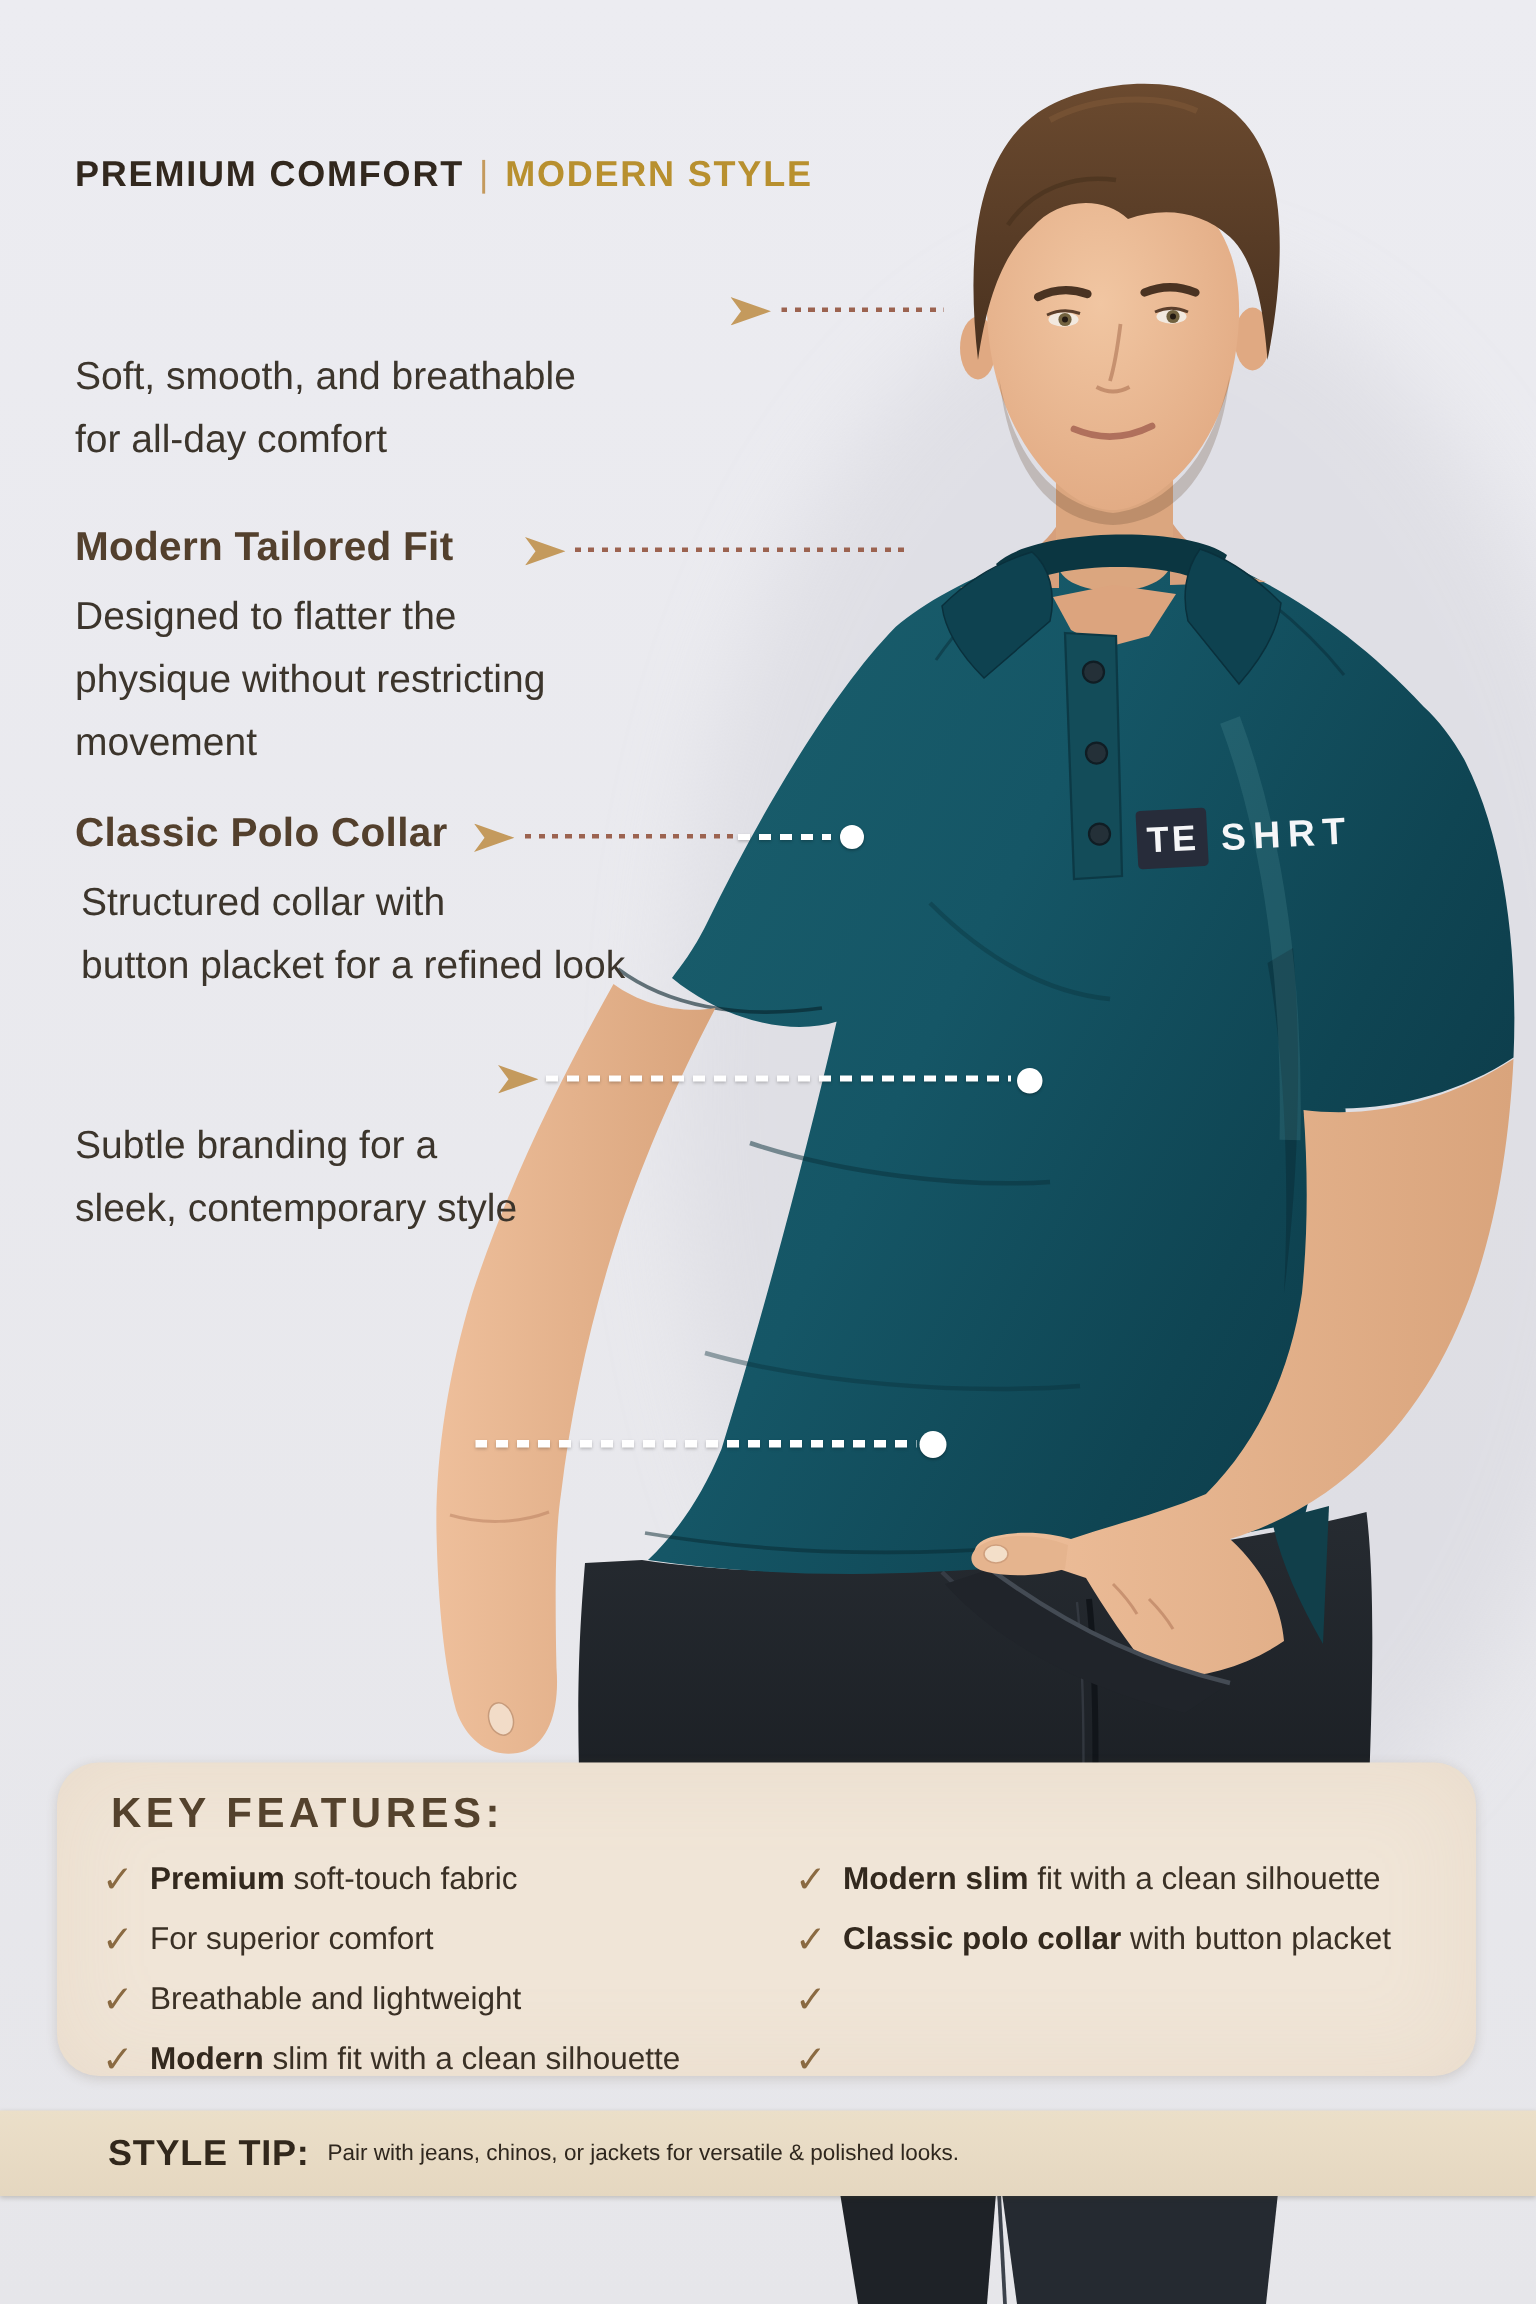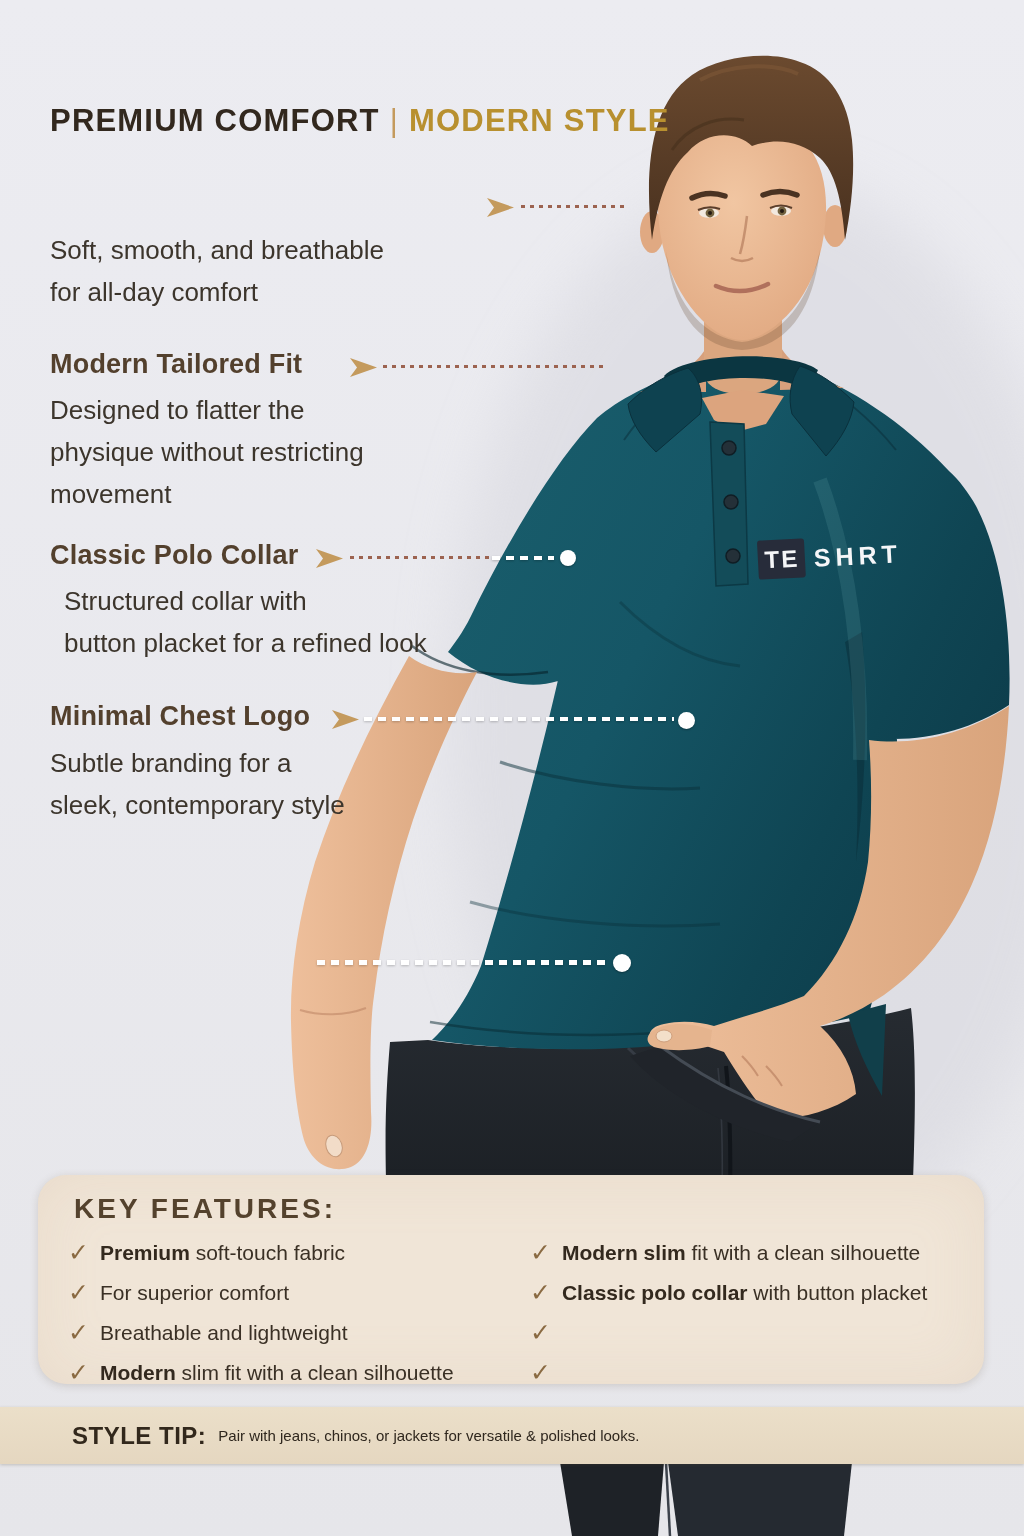--- a/index.html
+++ b/index.html
@@ -18,21 +18,21 @@
     z-index:1;
   }
   .page-title{
     left:48px; top:17px; z-index:2; margin:0;
     font-size:54px; font-weight:bold; letter-spacing:1px; line-height:1.1;
     background:linear-gradient(180deg,#f7eacb 0%,#ecd8ab 48%,#c5a16c 100%);
     -webkit-background-clip:text; background-clip:text; color:transparent;
     filter:drop-shadow(0 2px 1px rgba(25,25,25,0.45));
     white-space:nowrap;
   }
-  .subtitle{left:50px; top:103px; z-index:4; font-size:31px; font-weight:bold; letter-spacing:1.2px; white-space:nowrap;}
+  .subtitle{left:50px; top:103px; z-index:4; font-size:24px; font-weight:bold; letter-spacing:1.2px; white-space:nowrap;}
   .subtitle .left{color:#32281e;}
   .subtitle .divider{color:#c49a5d; padding:0 10px; font-weight:normal;}
   .subtitle .right{color:#b8902f;}
   
   .figure{left:0; top:0; z-index:3;}
   
   .co-title{z-index:5; margin:0; font-size:27px; font-weight:bold; color:#53402d; white-space:nowrap; letter-spacing:0.2px;}
   .co-desc{z-index:5; margin:0; font-size:26px; color:#3c352c; line-height:1.62; white-space:pre-line;}
   .arrow{z-index:5; width:27px; height:19px; background:#c49a5d;
          clip-path:polygon(0 0,100% 50%,0 100%,26% 50%);}
@@ -41,21 +41,21 @@
   .dashline-white{z-index:5; height:4px;
      background:repeating-linear-gradient(90deg,#ffffff 0 8px,rgba(0,0,0,0) 8px 14px);
      filter:drop-shadow(0 1px 1px rgba(0,0,0,0.22));}
   .end-dot{z-index:5; border-radius:50%; background:#ffffff;
      box-shadow:0 1px 2px rgba(0,0,0,0.3);}
   
   .c1-t{left:50px; top:189px;} .c1-d{left:50px; top:229px;}
   .c1-a{left:487px; top:198px;} .c1-l{left:521px; top:205px; width:108px;}
   .c2-t{left:50px; top:349px;} .c2-d{left:50px; top:389px;}
   .c2-a{left:350px; top:358px;} .c2-l{left:383px; top:365px; width:222px;}
-  .c3-t{left:50px; top:540px;} .c3-d{left:64px; top:580px;}
+  .c3-t{left:50px; top:540px;} .c3-d{left:54px; top:580px;}
   .c3-a{left:316px; top:549px;} .c3-l1{left:350px; top:556px; width:142px;}
   .c3-l2{left:492px; top:556px; width:62px;}
   .c3-dot{left:560px; top:550px; width:16px; height:16px;}
   .c4-t{left:50px; top:701px;} .c4-d{left:50px; top:742px;}
   .c4-a{left:332px; top:710px;} .c4-l{left:364px; top:717px; width:310px;}
   .c4-dot{left:678px; top:712px; width:17px; height:17px;}
   .c5-l{left:317px; top:960px; width:294px; height:5px;}
   .c5-dot{left:613px; top:954px; width:18px; height:18px;}
   
   .features-panel{
@@ -243,21 +243,20 @@
   <span class="abs dotline-brown c2-l"></span>
 
   <h2 class="abs co-title c3-t">Classic Polo Collar</h2>
   <p class="abs co-desc c3-d">Structured collar with
 button placket for a refined look</p>
   <span class="abs arrow c3-a"></span>
   <span class="abs dotline-brown c3-l1"></span>
   <span class="abs dashline-white c3-l2"></span>
   <span class="abs end-dot c3-dot"></span>
 
-  <h2 class="abs co-title c4-t">Minimal Chest Logo</h2>
   <p class="abs co-desc c4-d">Subtle branding for a
 sleek, contemporary style</p>
   <span class="abs arrow c4-a"></span>
   <span class="abs dashline-white c4-l"></span>
   <span class="abs end-dot c4-dot"></span>
 
   <span class="abs dashline-white c5-l"></span>
   <span class="abs end-dot c5-dot"></span>
 
   <section class="abs features-panel">

